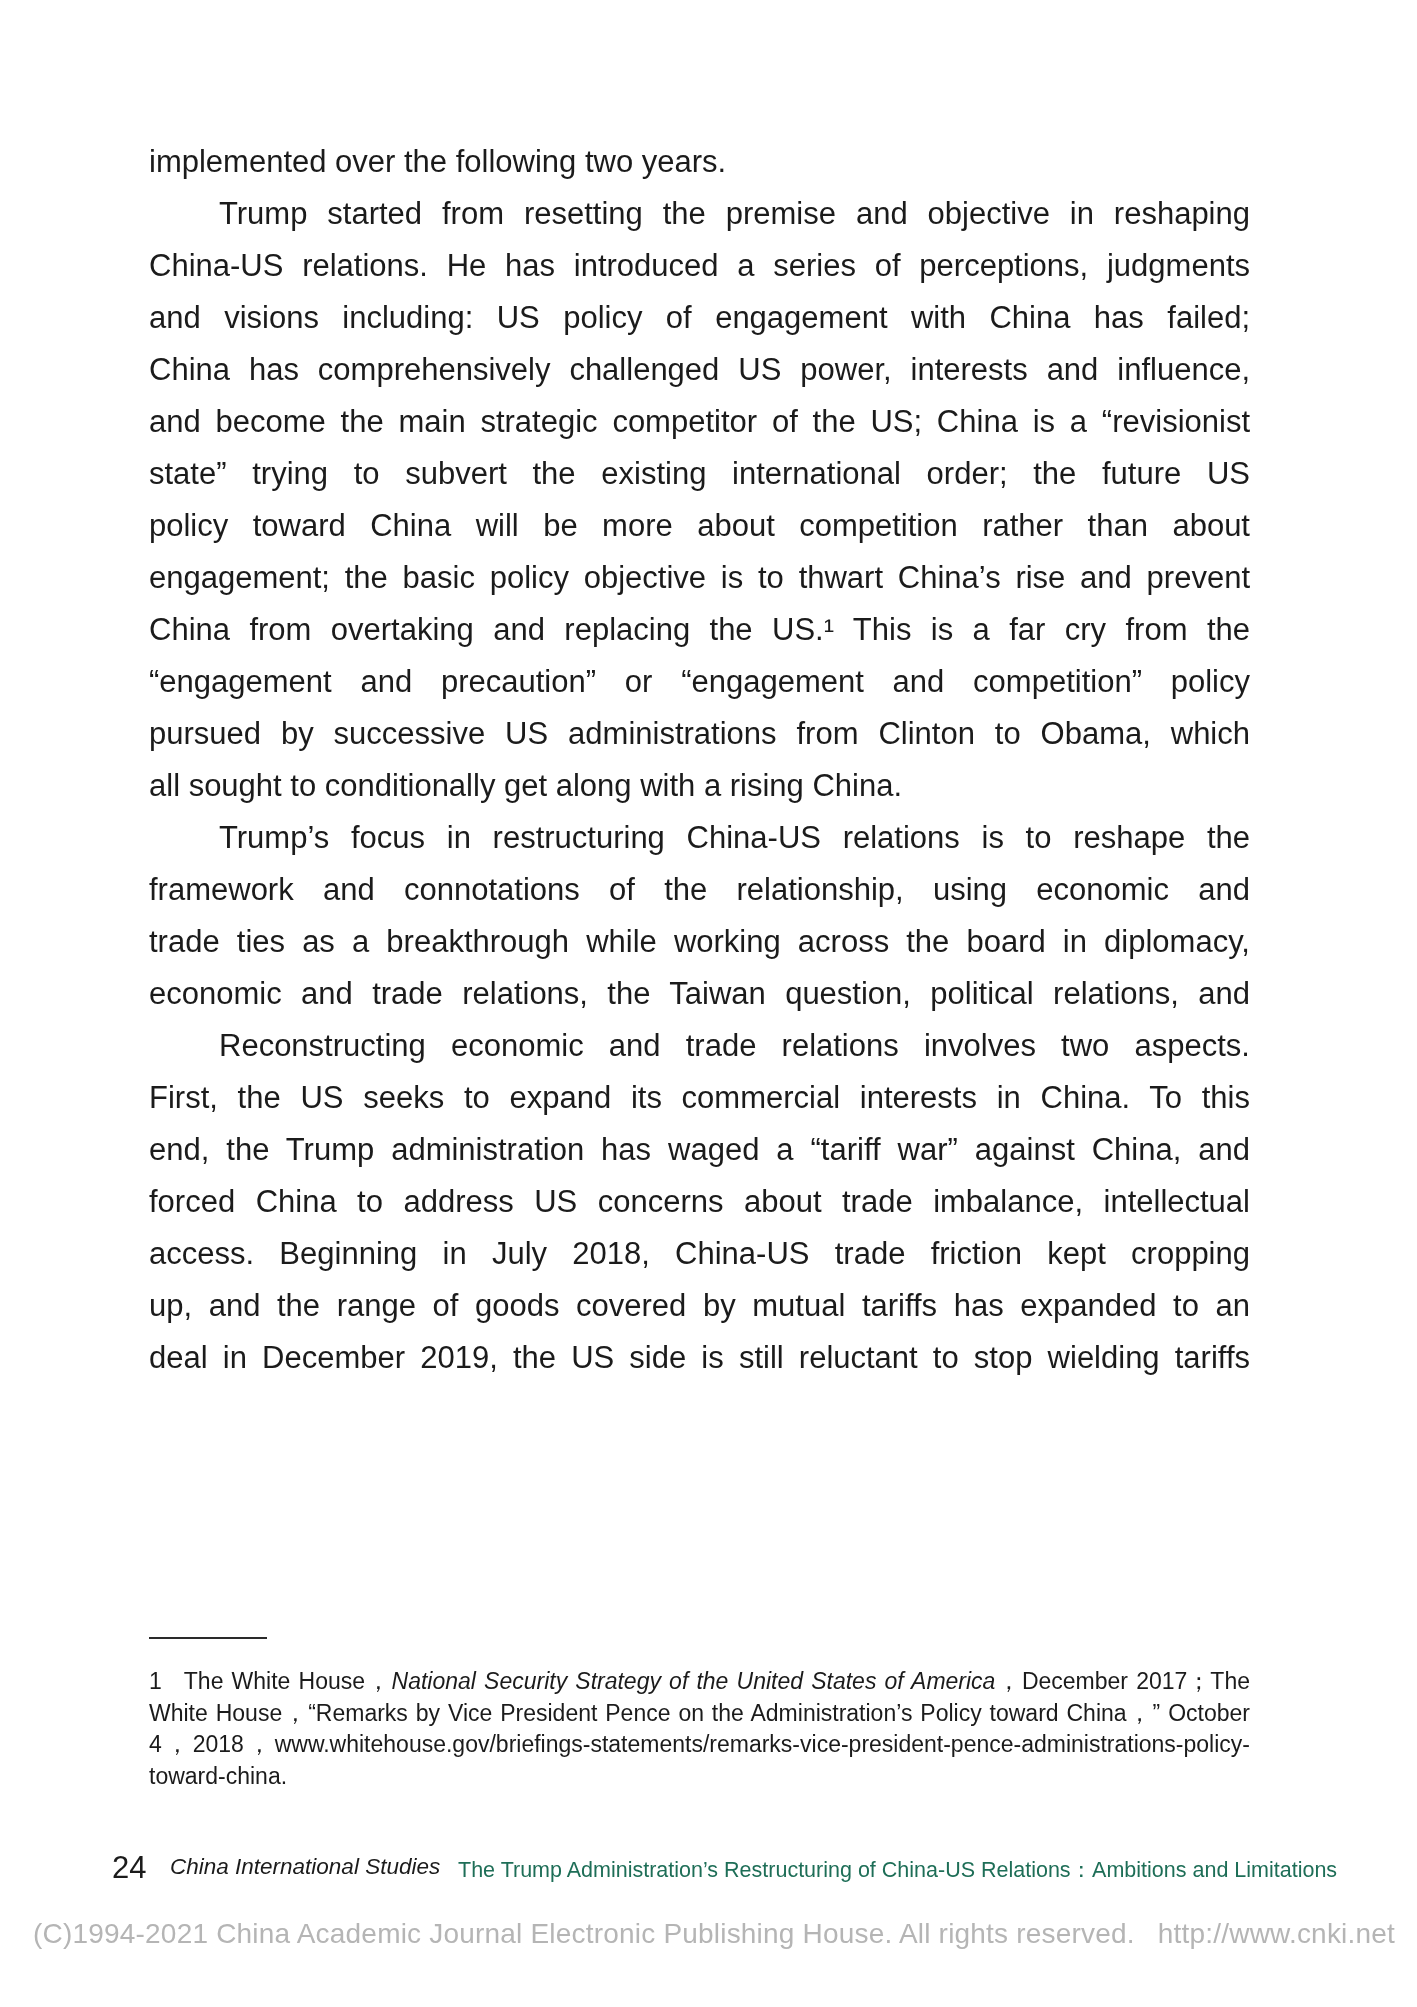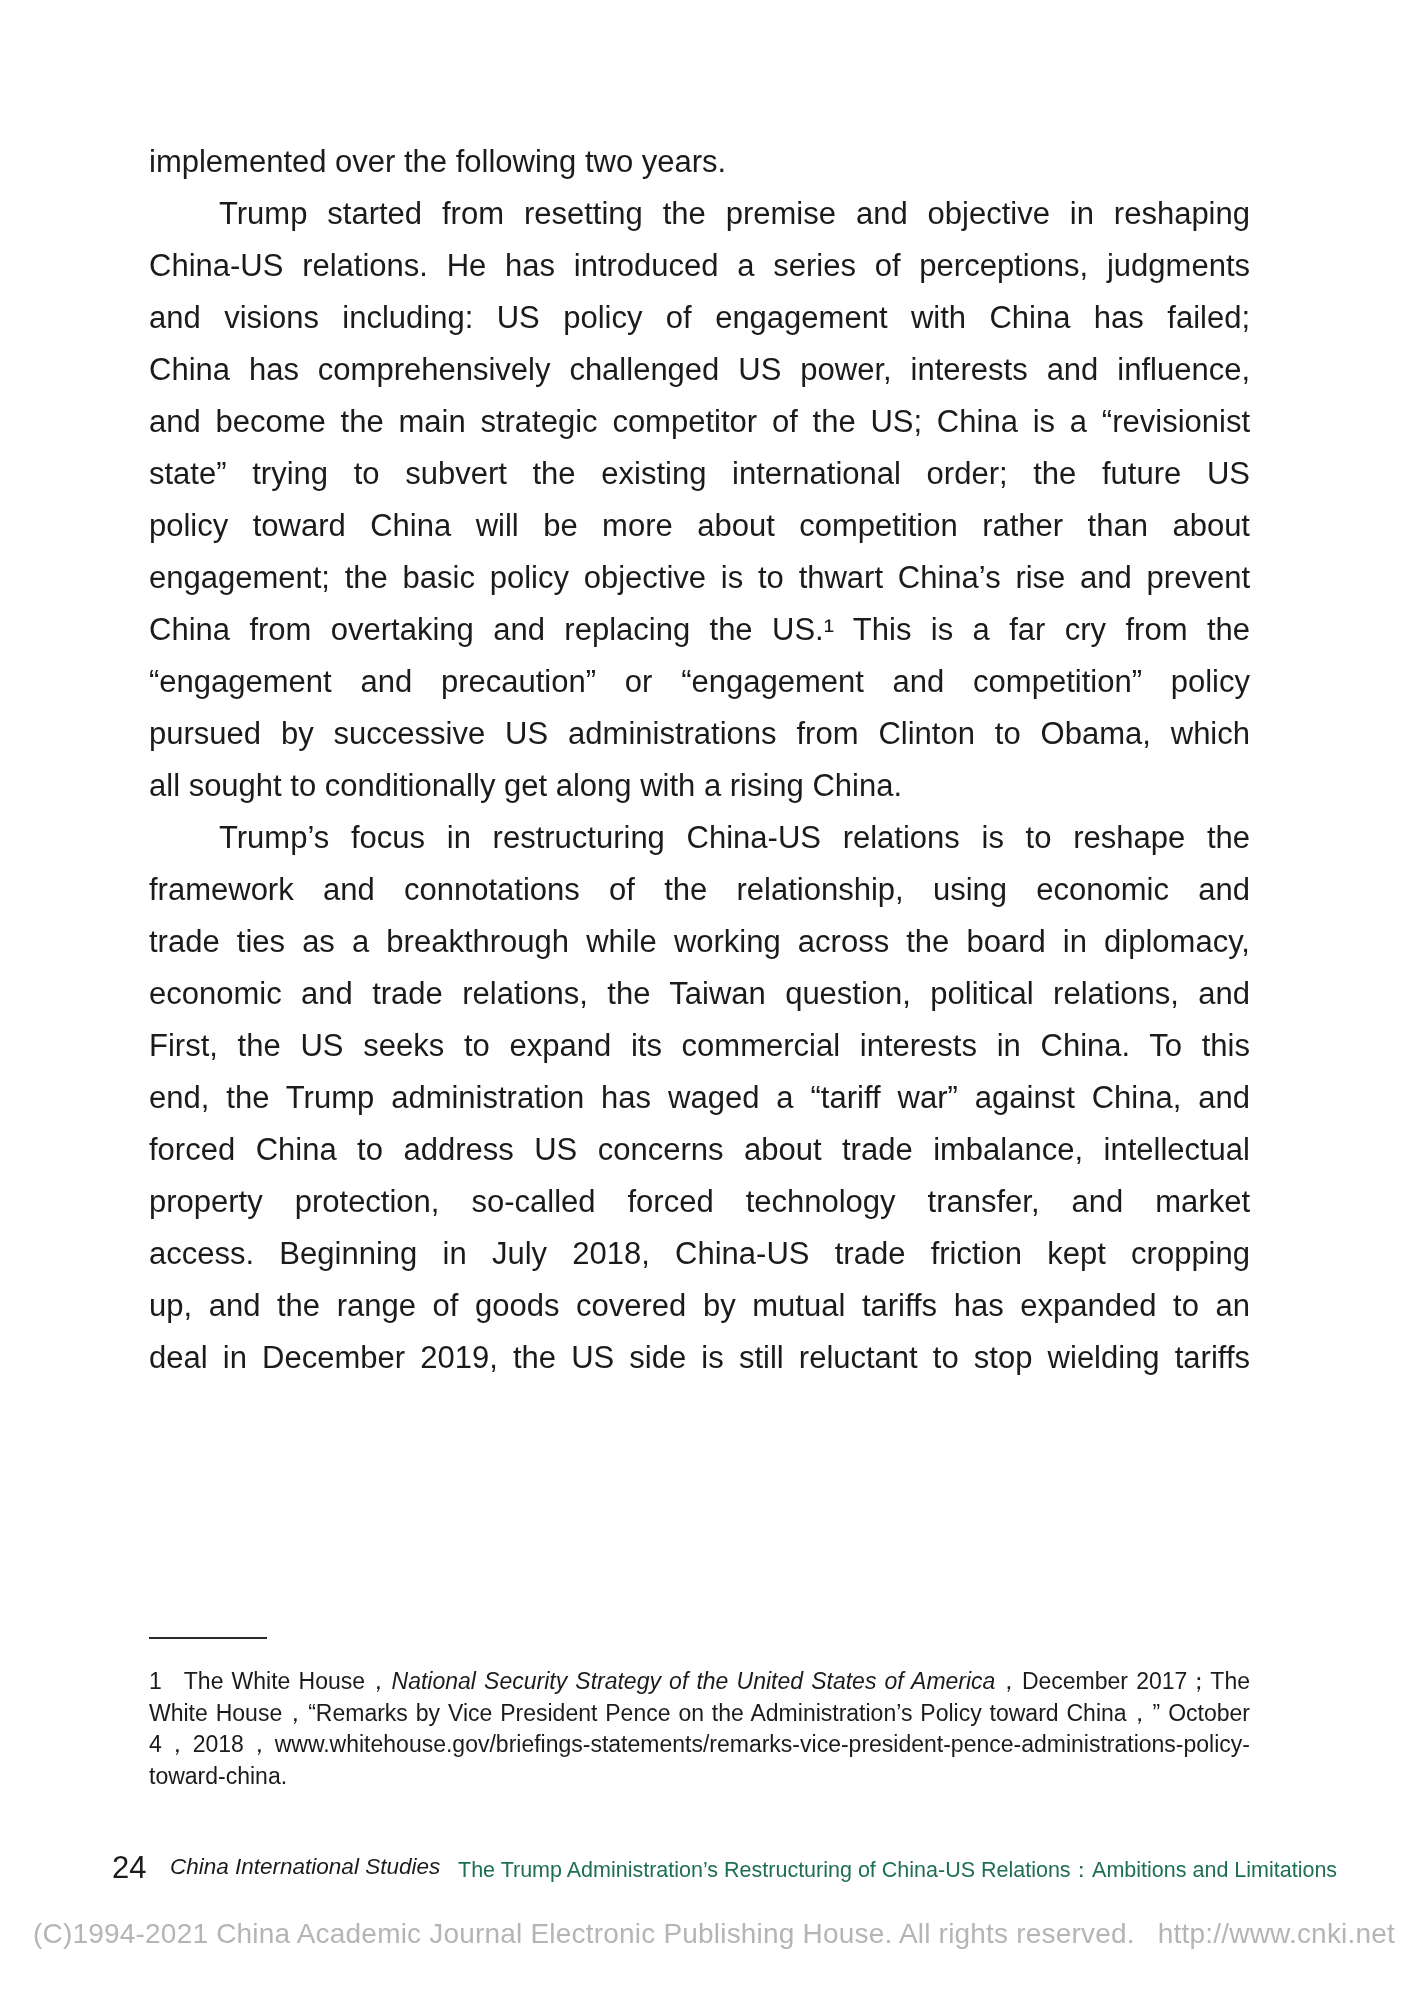--- a/index.html
+++ b/index.html
@@ -102,24 +102,24 @@
       <div class="line">policy toward China will be more about competition rather than about</div>
       <div class="line">engagement; the basic policy objective is to thwart China’s rise and prevent</div>
       <div class="line">China from overtaking and replacing the US.¹ This is a far cry from the</div>
       <div class="line">“engagement and precaution” or “engagement and competition” policy</div>
       <div class="line">pursued by successive US administrations from Clinton to Obama, which</div>
       <div class="line end">all sought to conditionally get along with a rising China.</div>
       <div class="line indent">Trump’s focus in restructuring China-US relations is to reshape the</div>
       <div class="line">framework and connotations of the relationship, using economic and</div>
       <div class="line">trade ties as a breakthrough while working across the board in diplomacy,</div>
       <div class="line">economic and trade relations, the Taiwan question, political relations, and</div>
+      <div class="line indent">Reconstructing economic and trade relations involves two aspects.</div>
       <div class="line">First, the US seeks to expand its commercial interests in China. To this</div>
       <div class="line">end, the Trump administration has waged a “tariff war” against China, and</div>
       <div class="line">forced China to address US concerns about trade imbalance, intellectual</div>
-      <div class="line">property protection, so-called forced technology transfer, and market</div>
       <div class="line">access. Beginning in July 2018, China-US trade friction kept cropping</div>
       <div class="line">up, and the range of goods covered by mutual tariffs has expanded to an</div>
       <div class="line">deal in December 2019, the US side is still reluctant to stop wielding tariffs</div>
     </main>
 
   <div class="footnote-rule"></div>
 
   <div class="footnote"><span class="fn-marker">1</span><span>The White House，</span><i>National Security Strategy of the United States of America</i><span>，December 2017；The White House，“Remarks by Vice President Pence on the Administration’s Policy toward China，” October 4，2018，www.whitehouse.gov/briefings-statements/remarks-vice-president-pence-administrations-policy-toward-china.</span></div>
 
   <footer class="page-footer">

